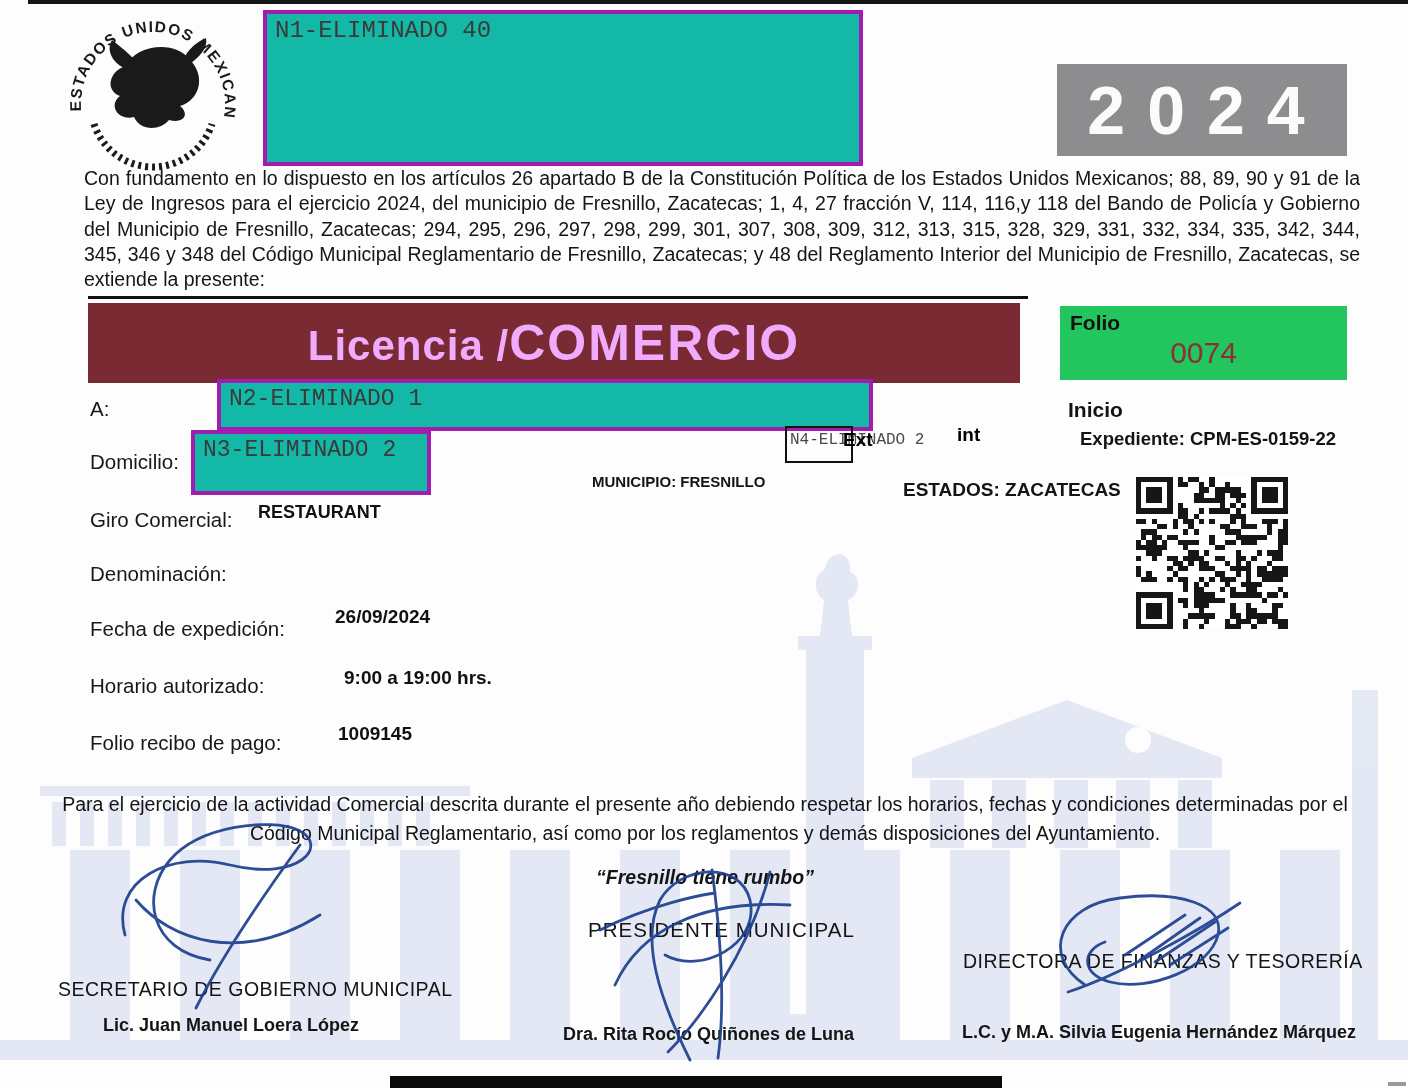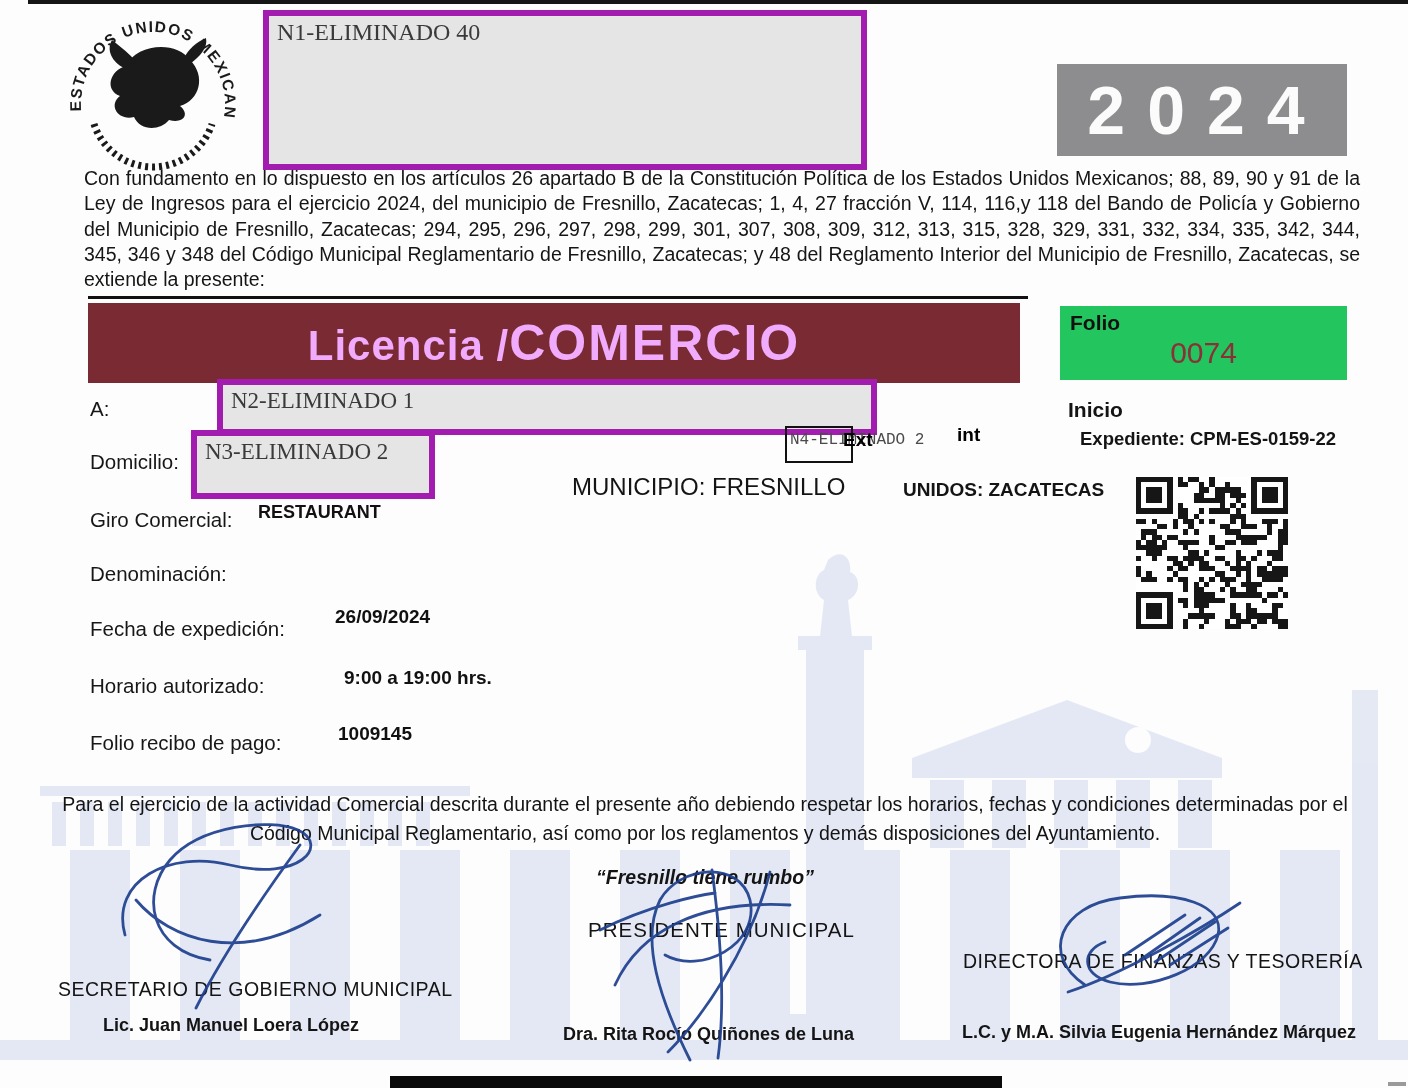--- a/index.html
+++ b/index.html
@@ -6,21 +6,21 @@
   .page{
     position:relative; width:1408px; height:1088px; background:#fdfdfd;
     font-family:"Liberation Sans", sans-serif; color:#141414; overflow:hidden;
   }
   .abs{position:absolute;}
   
   .top-line{left:28px; top:0; width:1380px; height:4px; background:#151515;}
   
   .emblem{left:64px; top:4px; width:178px; height:168px;}
   
-  .redact{background:#e5e5e5; border:6px solid #a21caf; font-family:Liberation Serif, serif; color:#3a3a3a;}
+  .redact{background:#14b8a6; border:4px solid #a21caf; font-family:Liberation Mono, monospace; color:#3a3a3a;}
   .redact .rtxt{display:block; padding:3px 8px;}
   .redact-n1{left:263px; top:10px; width:592px; height:148px; font-size:24px;}
   .redact-n2{left:217px; top:379px; width:648px; height:44px; font-size:23px;}
   .redact-n3{left:191px; top:430px; width:232px; height:57px; font-size:23px;}
   
   .year-badge{
     left:1057px; top:44px; width:290px; height:92px; background:#8d8d8f;
     color:#fbfbfb; font-size:68px; font-weight:bold; letter-spacing:22px;
     text-align:center; line-height:92px; padding-left:10px; box-sizing:border-box;margin-top:20px;
   }
@@ -50,21 +50,21 @@
   .lab-dom{left:90px; top:450px;}
   .lab-giro{left:90px; top:508px;}
   .val-giro{left:258px; top:502px; font-size:18px;}
   .lab-den{left:90px; top:562px;}
   .lab-fecha{left:90px; top:617px;}
   .val-fecha{left:335px; top:606px;}
   .lab-hor{left:90px; top:674px;}
   .val-hor{left:344px; top:667px;}
   .lab-fol{left:90px; top:731px;}
   .val-fol{left:338px; top:723px;}
-  .municipio{left:572px; top:473px; font-size:24px; font-weight:normal;}
+  .municipio{left:592px; top:473px; font-size:15px; font-weight:bold;}
   .estado{left:903px; top:479px; font-size:19px; font-weight:bold;}
   
   .n4-text{left:790px; top:431px; font-family:"Liberation Mono", monospace; font-size:16px; color:#4a4a4a;}
   .n4-box{left:785px; top:426px; width:64px; height:33px; border:2px solid #111; background:transparent;}
   .ext-label{left:843px; top:429px; font-size:19px; font-weight:bold; color:#000;}
   .int-label{left:957px; top:424px; font-size:19px; font-weight:bold; color:#000;}
   
   .qr{left:1133px; top:477px; width:158px; height:152px;}
   
   .disclaimer{left:60px; top:790px; width:1290px; text-align:center; font-size:19.5px; line-height:1.5; color:#131313;}
@@ -182,21 +182,21 @@
   <div class="abs redact redact-n3 z2">
     <span class="rtxt">N3-ELIMINADO 2</span>
   </div>
 
   <div class="abs n4-text z2">N4-ELIMINADO 2</div>
   <div class="abs n4-box z3"></div>
   <div class="abs ext-label z3">Ext</div>
   <div class="abs int-label z3">int</div>
 
   <div class="abs municipio z2">MUNICIPIO: FRESNILLO</div>
-  <div class="abs estado z2">UNIDOS: ZACATECAS</div>
+  <div class="abs estado z2">ESTADOS: ZACATECAS</div>
 
   <div class="abs flabel lab-giro z2">Giro Comercial:</div>
   <div class="abs fvalue val-giro z2">RESTAURANT</div>
 
   <div class="abs flabel lab-den z2">Denominación:</div>
 
   <div class="abs flabel lab-fecha z2">Fecha de expedición:</div>
   <div class="abs fvalue val-fecha z2">26/09/2024</div>
 
   <div class="abs flabel lab-hor z2">Horario autorizado:</div>

